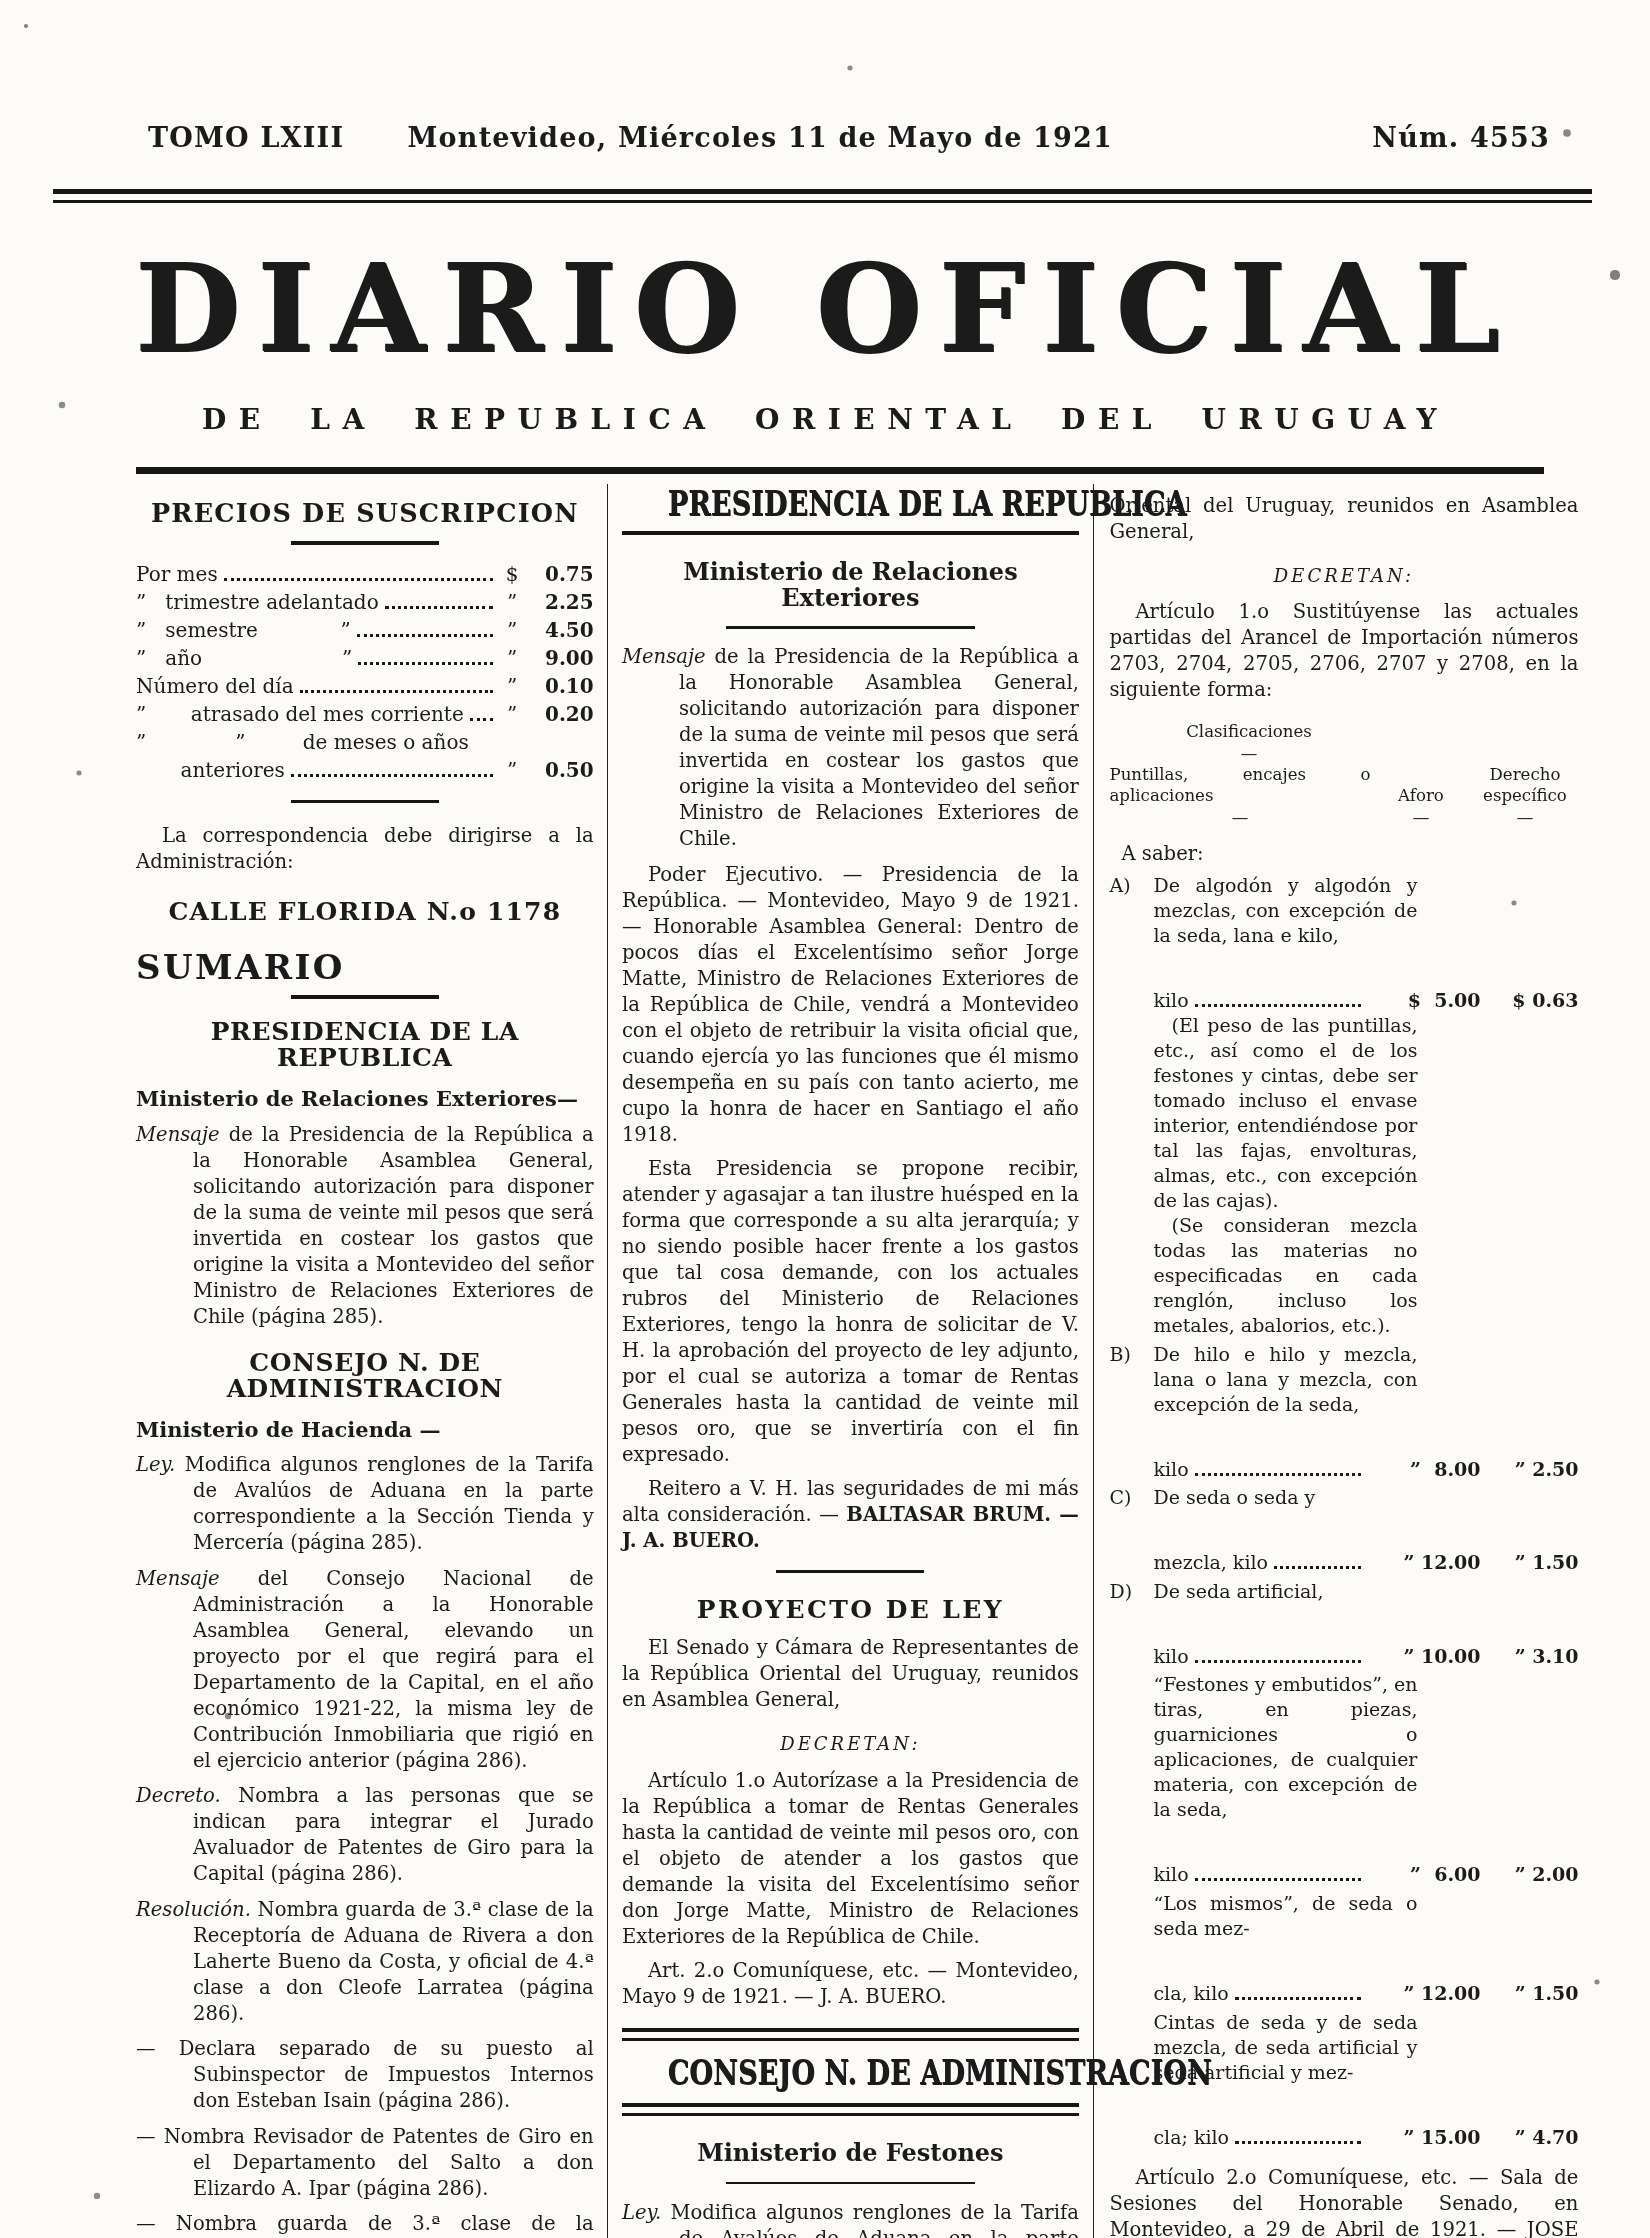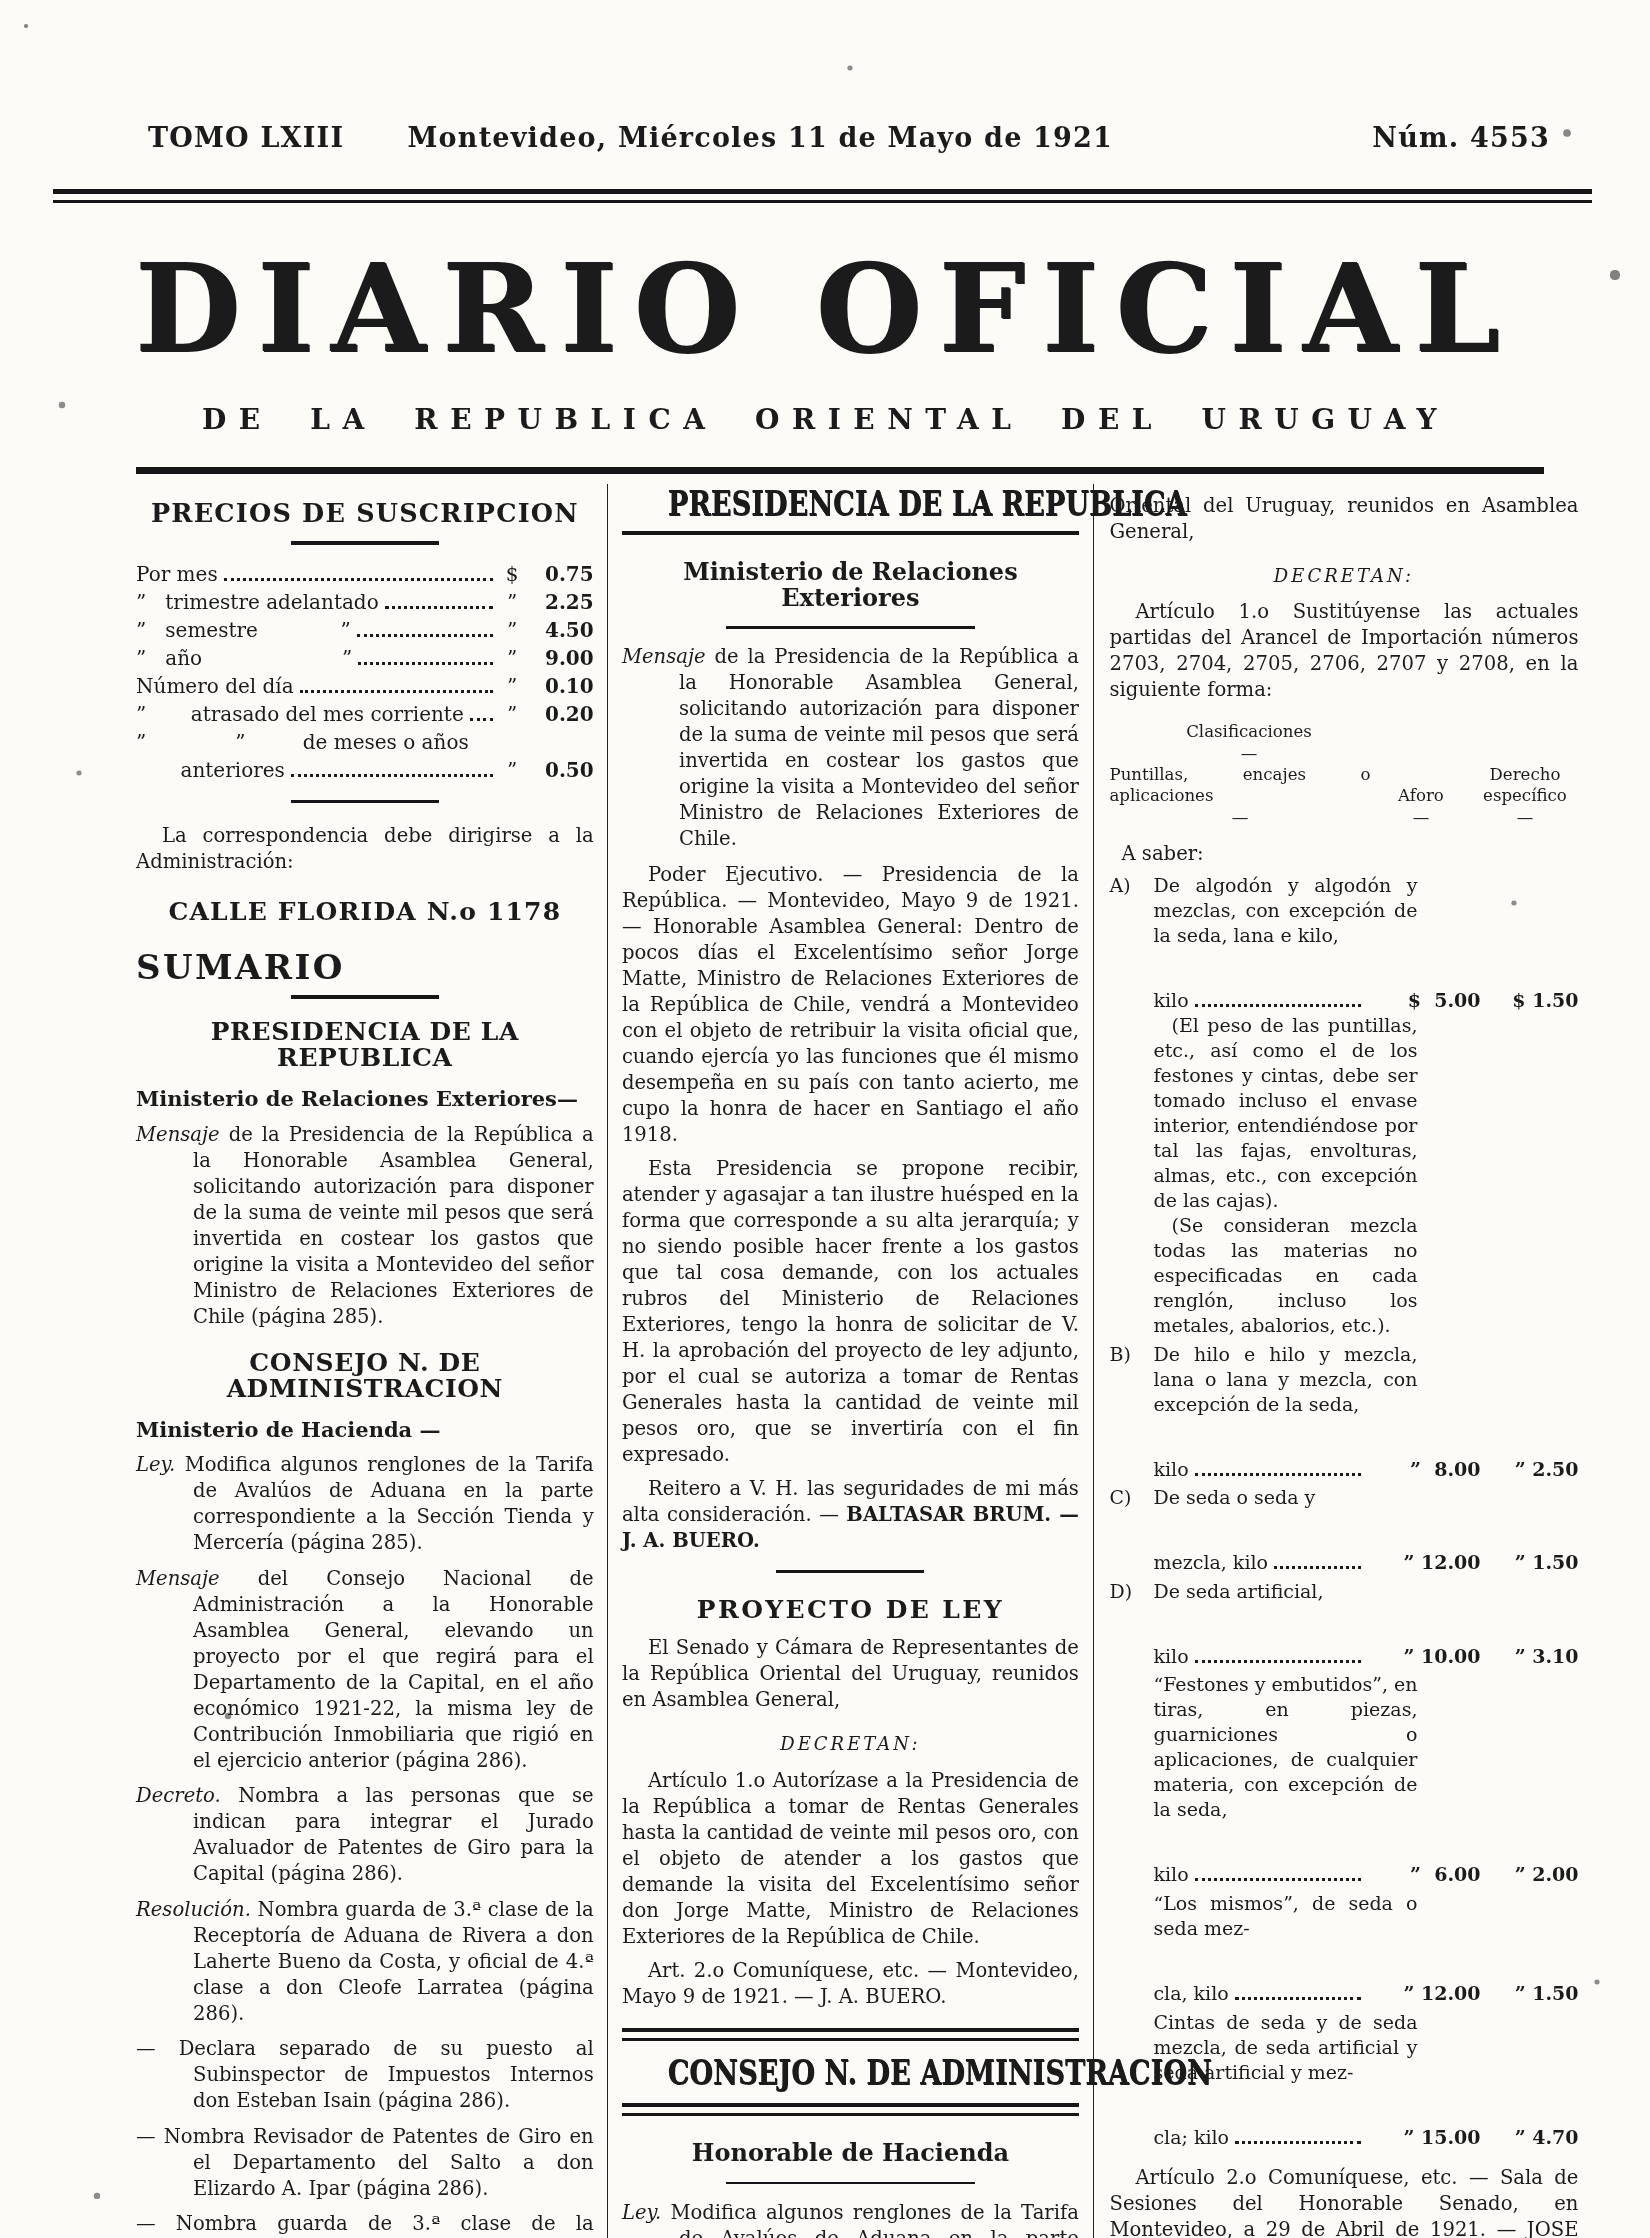--- a/index.html
+++ b/index.html
@@ -244,21 +244,21 @@
       <div class="dbl">
           <div></div>
           <div></div>
         </div>
       <div class="big-head">CONSEJO N. DE ADMINISTRACION</div>
       <div class="dbl">
           <div></div>
           <div></div>
         </div>
 
-      <div class="ministerio2">Honorable de Hacienda</div>
+      <div class="ministerio2">Ministerio de Festones</div>
       <div class="thin-rule"></div>
 
       <p class="hang"><span class="lead">Ley.</span> <span>Modifica algunos renglones de la Tarifa de Avalúos de Aduana en la parte correspondiente a la Sección Tienda y Mercería.</span></p>
 
     </section>
 
     <section class="col col3">
       <p style="margin:8.3px 0 0;">Oriental del Uruguay, reunidos en Asamblea General,</p>
       <div class="decretan">DECRETAN:</div>
       <p class="indent">Artículo 1.o Sustitúyense las actuales partidas del Arancel de Importación números 2703, 2704, 2705, 2706, 2707 y 2708, en la siguiente forma:</p>
@@ -284,21 +284,21 @@
       <p class="a-saber">A saber:</p>
 
       <div class="tariff-item">
         <div class="t-letter">A)</div>
         <div class="t-body">
           <div class="t-desc">De algodón y algodón y mezclas, con excepción de la seda, lana e kilo,</div>
           <div class="t-priceline">
             <span class="t-kilo">kilo</span>
             <span class="dots"></span>
             <span class="t-aforo">$  5.00</span>
-            <span class="t-der">$ 1.50</span>
+            <span class="t-der">$ 0.63</span>
           </div>
           <div class="t-note">(El peso de las puntillas, etc., así como el de los festones y cintas, debe ser tomado incluso el envase interior, entendiéndose por tal las fajas, envolturas, almas, etc., con excepción de las cajas).</div>
           <div class="t-note">(Se consideran mezcla todas las materias no especificadas en cada renglón, incluso los metales, abalorios, etc.).</div>
         </div>
       </div>
 
       <div class="tariff-item">
         <div class="t-letter">B)</div>
         <div class="t-body">
           <div class="t-desc">De hilo e hilo y mezcla, lana o lana y mezcla, con excepción de la seda,</div>

